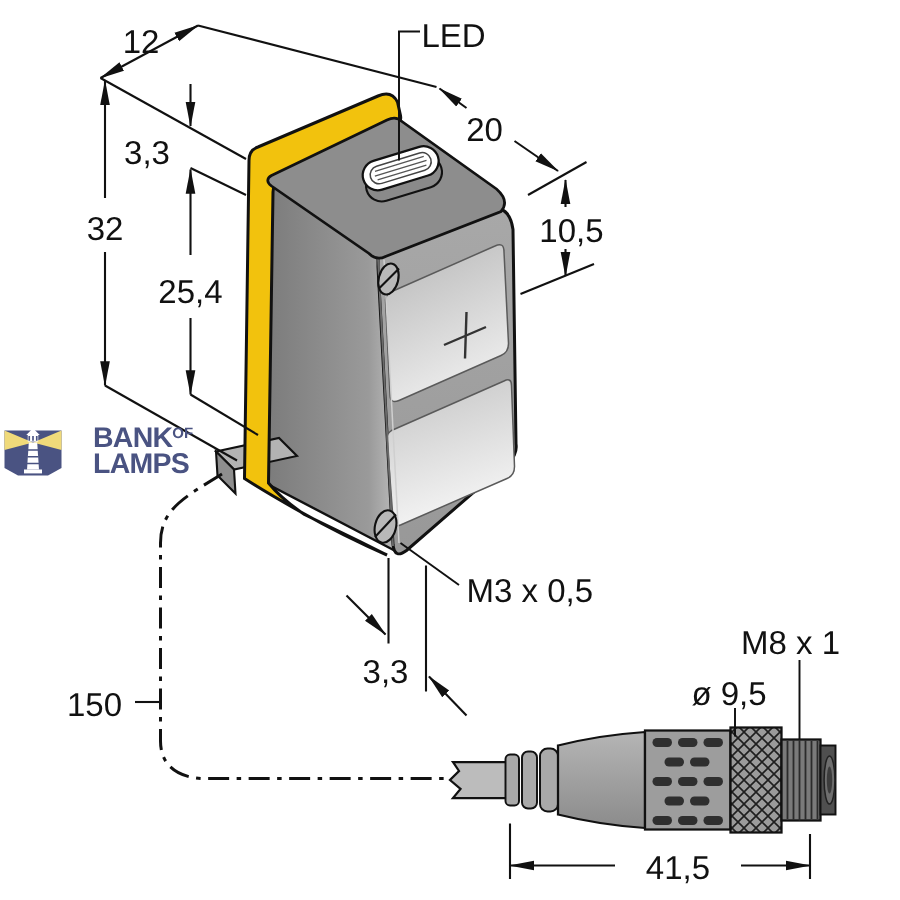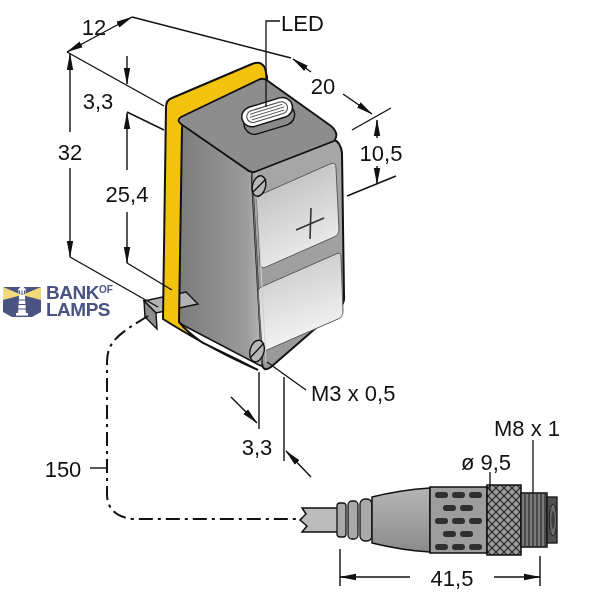--- a/index.html
+++ b/index.html
@@ -1,19 +1,19 @@
 <!DOCTYPE html>
 <html><head>
 <meta charset="utf-8">
 <style>
   html,body{margin:0;padding:0;width:600px;height:600px;background:#fff;overflow:hidden;}
   .stage{position:relative;width:600px;height:600px;background:#fff;
          font-family:"Liberation Sans",sans-serif;}
   svg text{font-family:"Liberation Sans",sans-serif;font-size:22px;fill:#111;}
-  .logo{position:absolute;left:2px;top:281px;display:flex;align-items:center;gap:4px;}
+  .logo{position:absolute;left:2px;top:281px;display:flex;align-items:center;gap:20px;}
   .logo-text{line-height:0.92;color:#4a5382;font-weight:bold;letter-spacing:-0.5px;}
   .logo-line1{font-size:19px;}
   .logo-line1 .of{font-size:10px;vertical-align:6px;letter-spacing:0;}
   .logo-line2{font-size:19px;}
 </style>
 </head>
 <body>
 
 <div class="stage">
 

